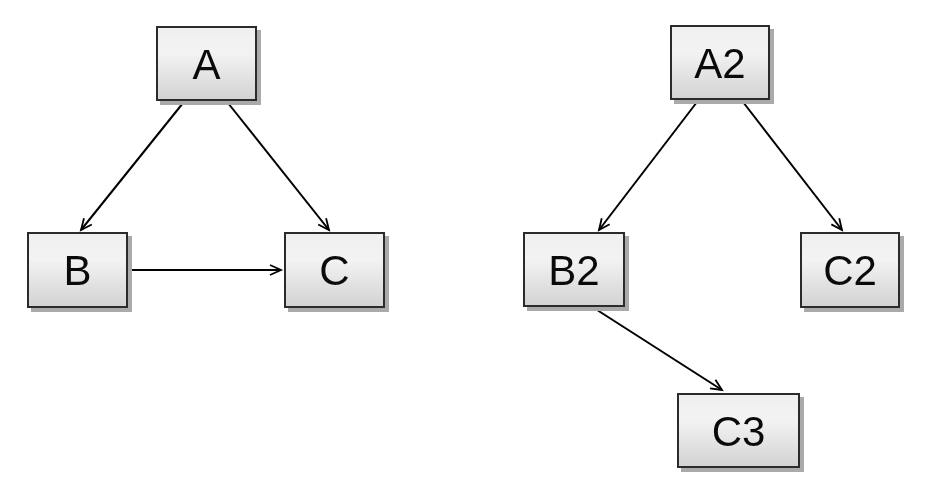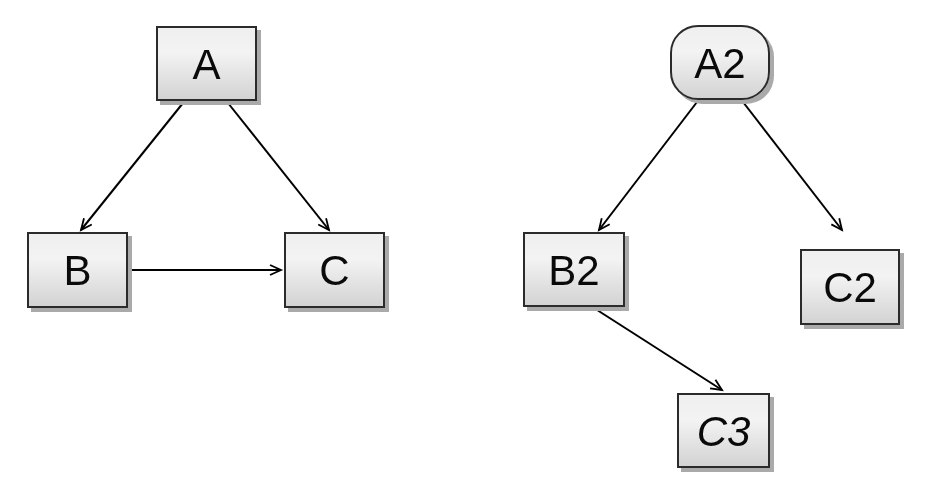--- a/index.html
+++ b/index.html
@@ -34,24 +34,24 @@
   }
   .node .label {
     font-size: 42px;
     line-height: 1;
     color: #0a0a0a;
     padding-top: 2px;
   }
   .n-a  { left: 156px; top: 26px;  width: 101px; height: 75px; }
   .n-b  { left: 27px;  top: 232px; width: 101px; height: 76px; }
   .n-c  { left: 284px; top: 232px; width: 101px; height: 76px; }
-  .n-a2 { left: 670px; top: 25px;  width: 100px; height: 75px; border-radius: 28px; }
+  .n-a2 { left: 670px; top: 25px;  width: 100px; height: 75px; }
   .n-b2 { left: 523px; top: 232px; width: 102px; height: 75px; }
-  .n-c2 { left: 800px; top: 249px; width: 100px; height: 76px; }
-  .n-c3 { left: 677px; top: 393px; width: 93px; height: 75px; font-style: italic; }
+  .n-c2 { left: 800px; top: 232px; width: 100px; height: 76px; }
+  .n-c3 { left: 677px; top: 393px; width: 123px; height: 75px; }
   .edge {
     stroke: #000000;
     stroke-width: 2;
     fill: none;
   }
 </style>
 </head>
 <body>
 
 <div id="canvas">

